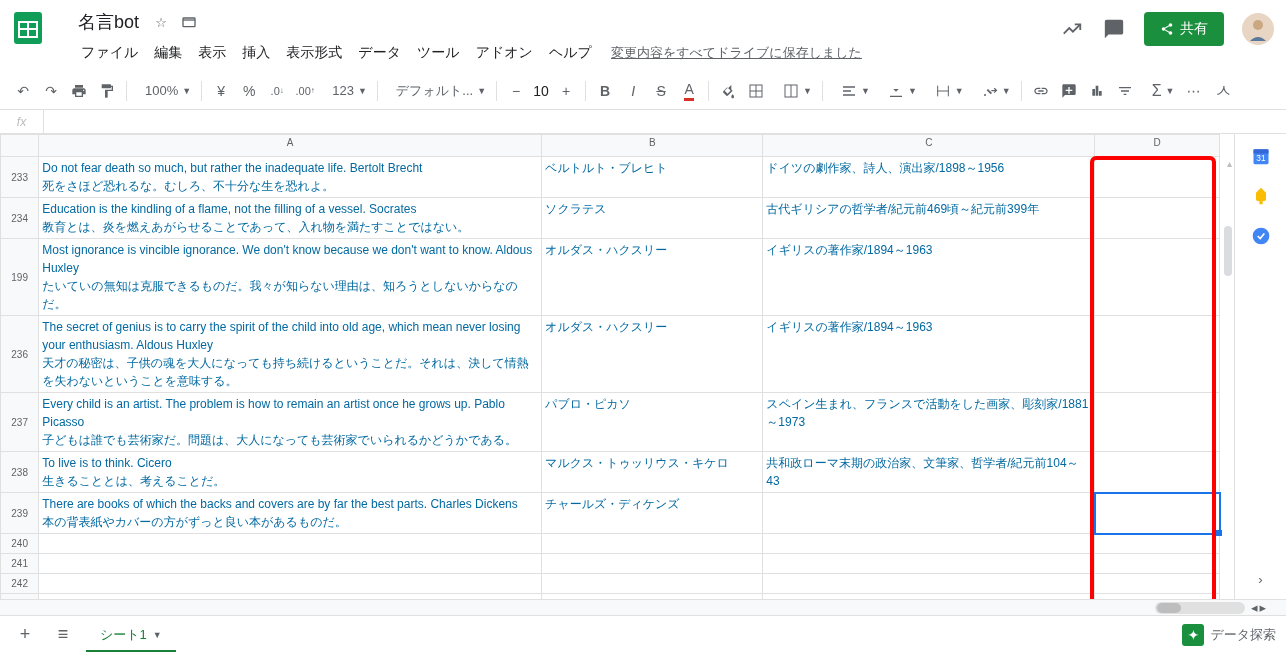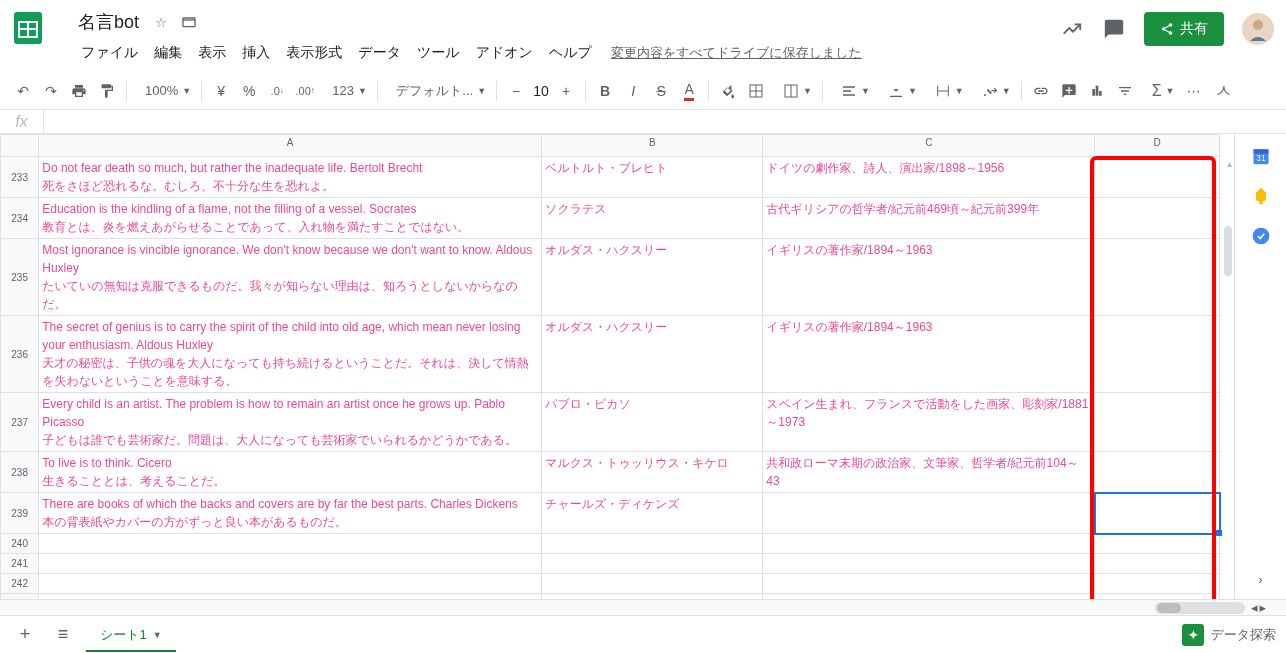--- a/index.html
+++ b/index.html
@@ -30,40 +30,40 @@
     .tb-btn { width: 26px; height: 26px; display: flex; align-items: center; justify-content: center; color: #5f6368; cursor: pointer; border-radius: 3px; font-size: 14px; }
     .tb-sep { width: 1px; height: 20px; background: #e0e0e0; margin: 0 4px; }
     .tb-drop { display: flex; align-items: center; padding: 0 4px; height: 26px; color: #5f6368; cursor: pointer; font-size: 13px; gap: 2px; margin-left: 8px; }
     .tb-drop .chev { font-size: 9px; margin-left: 2px; }
     .tb-text { font-size: 14px; color: #202124; }
     .underline-red { border-bottom: 3px solid #d93025; padding-bottom: 1px; }
     .more-chev { font-size: 18px; color: #5f6368; padding: 0 6px; cursor:pointer; }
     
     
     .formula-bar { display: flex; align-items: center; border-bottom: 1px solid #e0e0e0; height: 24px; }
-    .fx-label { width: 44px; text-align: left; color: #bdbdbd; font-style: italic; font-size: 16px; border-right: 1px solid #e0e0e0; height:100%; display:flex;align-items:center;justify-content:center; }
+    .fx-label { width: 44px; text-align: left; color: #bdbdbd; font-style: italic; font-size: 12px; border-right: 1px solid #e0e0e0; height:100%; display:flex;align-items:center;justify-content:center; }
     .fx-input { flex: 1; border: none; outline: none; padding: 0 6px; height: 100%; font-size: 13px; }
     
     
     .main { flex: 1; display: flex; overflow: hidden; position: relative; }
     .sheet-area { flex: 1; overflow: auto; position: relative; }
     .right-panel { width: 52px; border-left: 1px solid #e0e0e0; display: flex; flex-direction: column; align-items: center; padding-top: 12px; gap: 20px; }
     .side-icon { width: 20px; height: 20px; cursor: pointer; display:flex;align-items:center;justify-content:center; }
     .side-expand { margin-top: auto; margin-bottom: 12px; color: #5f6368; cursor:pointer; }
     
     
     table.sheet { border-collapse: collapse; table-layout: fixed; width: 1220px; }
     .sheet th, .sheet td { border: 1px solid #e0e0e0; font-size: 11px; vertical-align: top; padding: 2px 3px; }
     .sheet thead th { background: #f8f9fa; color: #5f6368; font-weight: normal; text-align: center; height: 22px; font-size: 10px; position: sticky; top: 0; }
     .sheet .rowhdr { background: #f8f9fa; color: #5f6368; text-align: center; width: 38px; font-size: 10px; vertical-align: middle; }
     .col-A { width: 500px; }
     .col-B { width: 220px; }
     .col-C { width: 330px; }
     .col-D { width: 124px; }
-    .sheet td { font-size: 12px; line-height: 1.5; color: #ec4899; }
+    .sheet td { font-size: 12px; line-height: 1.5; color: #0369a1; }
     .cell-pad { padding: 3px 4px; }
     .vmid { vertical-align: bottom; }
     .empty-row td { height: 17px; }
     .selected-cell { outline: 2px solid #1a73e8; outline-offset: -1px; background: #fff; position: relative; }
     .selected-cell::after { content:''; position:absolute; right:-3px; bottom:-3px; width:6px; height:6px; background:#1a73e8; }
     
     
     .red-box { position: absolute; border: 4px solid #ff0000; border-radius: 6px; pointer-events: none; z-index: 5; }
     
     
@@ -311,21 +311,21 @@
             </tr>
             <tr>
               <td class="rowhdr">234</td>
               <td class="cell-pad" style="white-space: pre-wrap;">Education is the kindling of a flame, not the filling of a vessel. Socrates
 教育とは、炎を燃えあがらせることであって、入れ物を満たすことではない。</td>
               <td class="cell-pad vmid" style="white-space: pre-wrap;">ソクラテス</td>
               <td class="cell-pad vmid" style="white-space: pre-wrap;">古代ギリシアの哲学者/紀元前469頃～紀元前399年</td>
               <td class="cell-pad vmid" style="white-space: pre-wrap;"></td>
             </tr>
             <tr>
-              <td class="rowhdr">235</td>
+              <td class="rowhdr">199</td>
               <td class="cell-pad" style="white-space: pre-wrap;">Most ignorance is vincible ignorance. We don't know because we don't want to know. Aldous Huxley
 たいていの無知は克服できるものだ。我々が知らない理由は、知ろうとしないからなのだ。</td>
               <td class="cell-pad vmid" style="white-space: pre-wrap;">オルダス・ハクスリー</td>
               <td class="cell-pad vmid" style="white-space: pre-wrap;">イギリスの著作家/1894～1963</td>
               <td class="cell-pad vmid" style="white-space: pre-wrap;"></td>
             </tr>
             <tr>
               <td class="rowhdr">236</td>
               <td class="cell-pad" style="white-space: pre-wrap;">The secret of genius is to carry the spirit of the child into old age, which mean never losing your enthusiasm. Aldous Huxley
 天才の秘密は、子供の魂を大人になっても持ち続けるということだ。それは、決して情熱を失わないということを意味する。</td>

